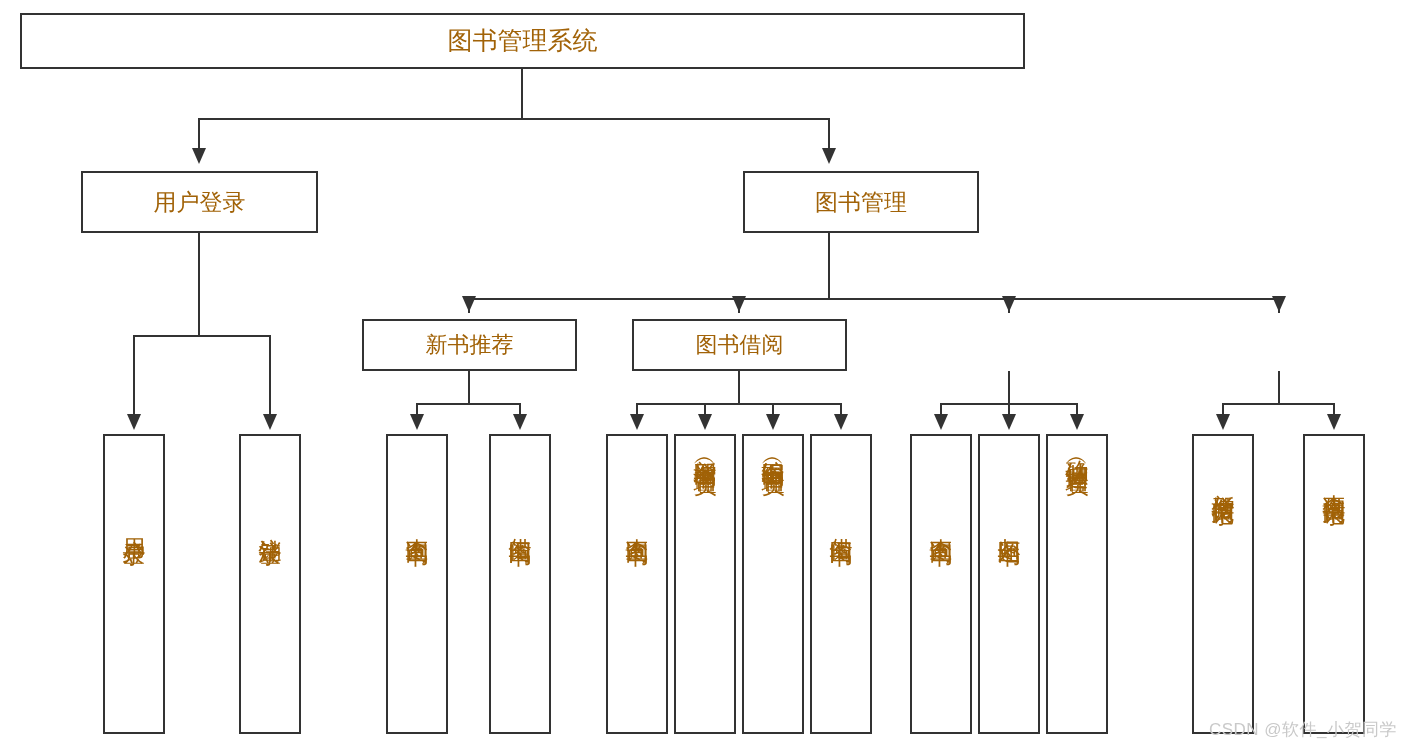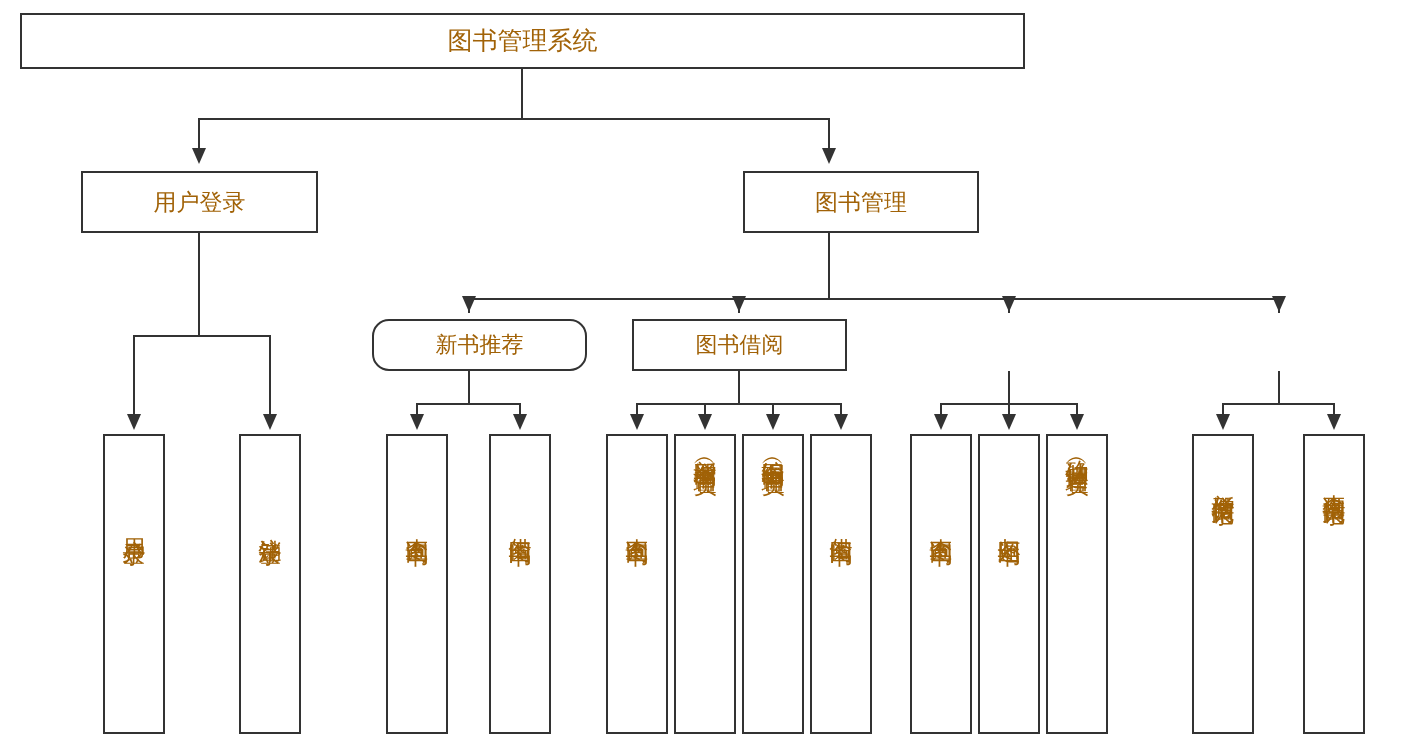--- a/index.html
+++ b/index.html
@@ -124,21 +124,21 @@
 
   <div class="ln v" style="left:468px;top:298px;width:2px;height:15px;"></div>
   <div class="arrow" style="left:462px;top:296px;"></div>
   <div class="ln v" style="left:738px;top:298px;width:2px;height:15px;"></div>
   <div class="arrow" style="left:732px;top:296px;"></div>
   <div class="ln v" style="left:1008px;top:298px;width:2px;height:15px;"></div>
   <div class="arrow" style="left:1002px;top:296px;"></div>
   <div class="ln v" style="left:1278px;top:298px;width:2px;height:15px;"></div>
   <div class="arrow" style="left:1272px;top:296px;"></div>
 
-  <div class="node lvl3" style="left:372px;top:319px;width:215px;height:52px;border-radius:17px;">
+  <div class="node lvl3" style="left:362px;top:319px;width:215px;height:52px;">
     <span class="label">新书推荐</span>
   </div>
   <div class="node lvl3" style="left:632px;top:319px;width:215px;height:52px;">
     <span class="label">图书借阅</span>
   </div>
 
   <div class="ln v" style="left:468px;top:371px;width:2px;height:33px;"></div>
   <div class="ln h" style="left:416px;top:403px;width:105px;height:2px;"></div>
   <div class="ln v" style="left:416px;top:403px;width:2px;height:16px;"></div>
   <div class="arrow" style="left:410px;top:414px;"></div>
@@ -209,14 +209,15 @@
     <span class="label">确认归还（管理员）</span>
   </div>
 
   <div class="node leaf mid" style="left:1192px;top:434px;width:62px;height:300px;">
     <span class="label">新增借阅记录</span>
   </div>
   <div class="node leaf mid" style="left:1303px;top:434px;width:62px;height:300px;">
     <span class="label">查询借阅记录</span>
   </div>
 
+  <div id="watermark">CSDN @软件_小贺同学</div>
 
 </div>
 
 </body></html>

